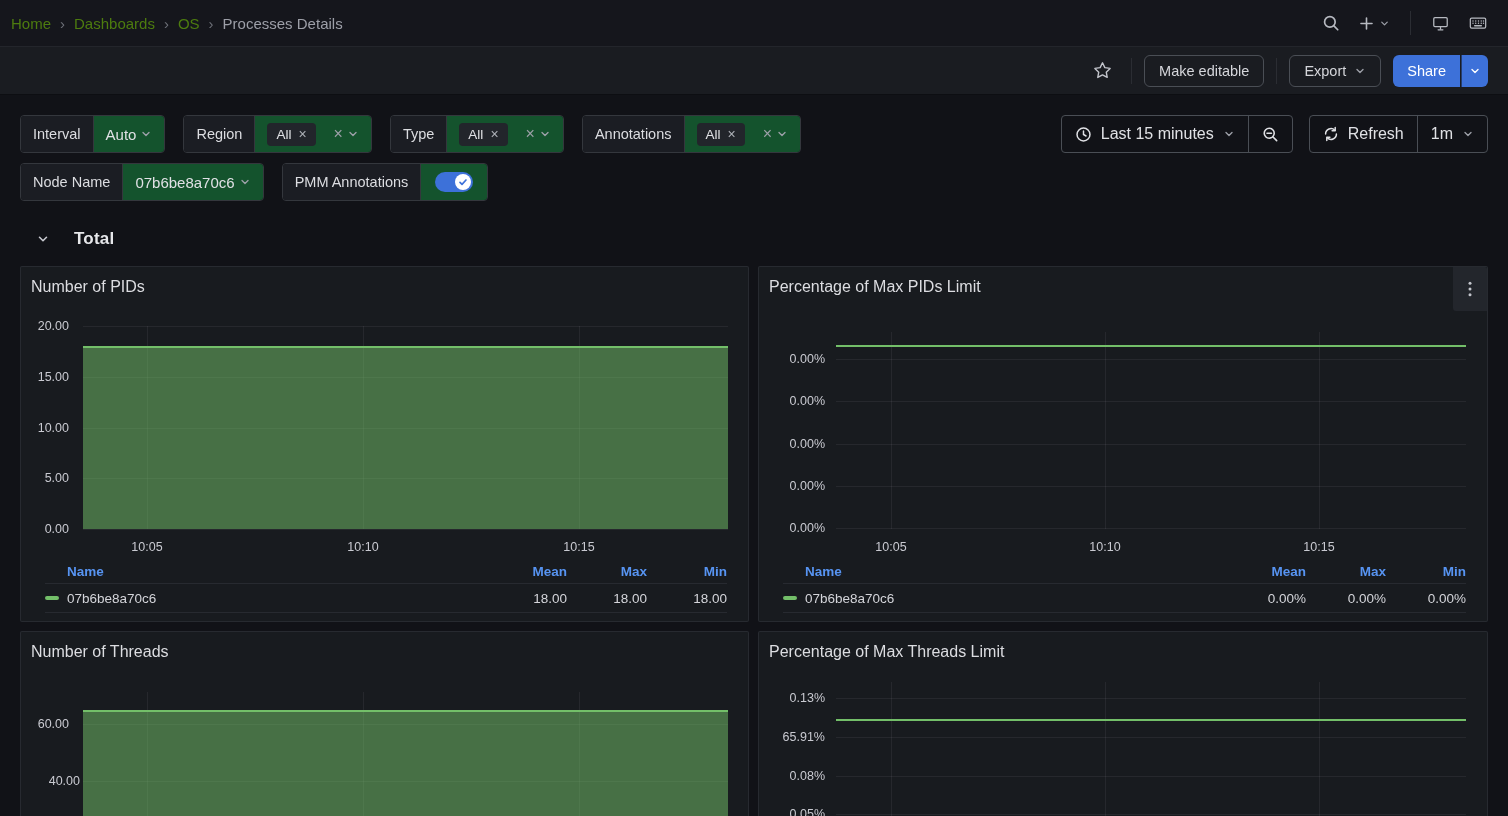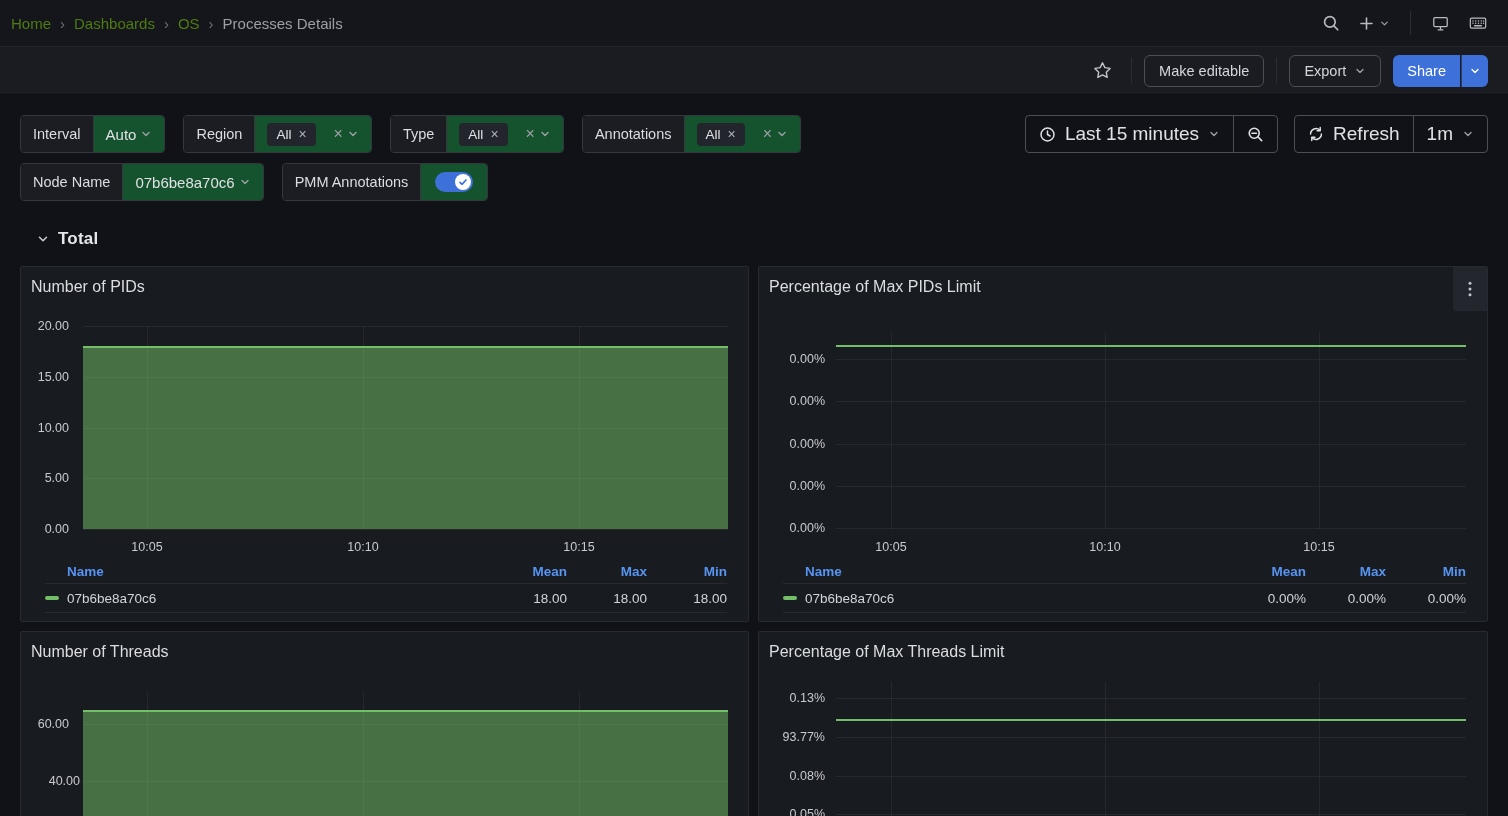--- a/index.html
+++ b/index.html
@@ -52,25 +52,25 @@
   .fvalue{display:flex;align-items:center;gap:4px;padding:0 12px;font-size:15px;background:#14532d;color:#e0e1e5}
   .chip{display:inline-flex;align-items:center;gap:7px;background:var(--chip-bg);border-radius:4px;padding:4px 9px;font-size:13.5px;color:#e0e1e5}
   .chip-x{color:#aeb1b8;font-size:14px;line-height:1;cursor:pointer}
   .clear-x{color:#9da0a8;font-size:16px;line-height:1;margin-left:14px;cursor:pointer}
   .caret{color:#9da0a8}
   .toggle{width:38px;height:20px;border-radius:11px;background:var(--blue);position:relative;margin:0 2px}
   .knob{position:absolute;right:2px;top:2px;width:16px;height:16px;border-radius:50%;background:#fff;display:flex;align-items:center;justify-content:center}
 
   .time-controls{margin-left:auto;display:flex;align-items:center;gap:16px}
   .tgroup{display:flex;align-items:stretch;height:38px;border:1px solid var(--border-strong);border-radius:4px;overflow:hidden}
-  .tbtn{display:flex;align-items:center;gap:9px;padding:0 13px;font-size:19px;font-weight:500;color:#e0e1e5}
+  .tbtn{display:flex;align-items:center;gap:9px;padding:0 13px;font-size:16px;font-weight:500;color:#e0e1e5}
   .tbtn + .tbtn{border-left:1px solid var(--border-strong)}
 
   
-  .section-head{margin:24px 20px 8px 36px;display:flex;align-items:center;gap:8px;height:28px}
+  .section-head{margin:24px 20px 8px 36px;display:flex;align-items:center;gap:24px;height:28px}
   .section-head h1{font-size:17px;font-weight:700;color:#e6e7ea;letter-spacing:.2px}
   .section-head .caret{color:#c9cad1}
 
   
   .grid{margin:13px 20px 0;display:grid;grid-template-columns:729px 730px;gap:9px;grid-auto-rows:356px}
   .panel{position:relative;background:var(--panel-bg);border:1px solid var(--panel-border);border-radius:2px;overflow:hidden}
   .panel-title{position:absolute;top:11px;left:10px;font-size:16px;font-weight:500;color:#dcdde1;cursor:pointer}
   .chart{position:absolute;inset:0}
   .hgrid{position:absolute;height:1px;background:var(--grid)}
   .vgrid{position:absolute;width:1px;background:var(--grid)}
@@ -387,21 +387,21 @@
         <div class="area" style="left: 62px; top: 78px; width: 645px; height: 184px; border-top-color: rgb(115, 191, 105); background: rgba(115, 191, 105, 0.52);"></div>
       </div>
     <h2 class="panel-title">Number of Threads</h2>
   </section>
 
   <section class="panel">
     <div class="chart">
         <div class="hgrid" style="left: 77px; top: 66px; width: 630px;"></div>
         <div class="ytick" style="left: 0px; top: 58px; width: 66px;">0.13%</div>
         <div class="hgrid" style="left: 77px; top: 105px; width: 630px;"></div>
-        <div class="ytick" style="left: 0px; top: 97px; width: 66px;">93.77%</div>
+        <div class="ytick" style="left: 0px; top: 97px; width: 66px;">65.91%</div>
         <div class="hgrid" style="left: 77px; top: 144px; width: 630px;"></div>
         <div class="ytick" style="left: 0px; top: 136px; width: 66px;">0.08%</div>
         <div class="hgrid" style="left: 77px; top: 182px; width: 630px;"></div>
         <div class="ytick" style="left: 0px; top: 174px; width: 66px;">0.05%</div>
         <div class="vgrid" style="left: 132px; top: 50px; height: 212px;"></div>
         <div class="vgrid" style="left: 346px; top: 50px; height: 212px;"></div>
         <div class="vgrid" style="left: 560px; top: 50px; height: 212px;"></div>
         <div class="gline" style="left: 77px; top: 87px; width: 630px; background: rgb(115, 191, 105);"></div>
       </div>
     <h2 class="panel-title">Percentage of Max Threads Limit</h2>

